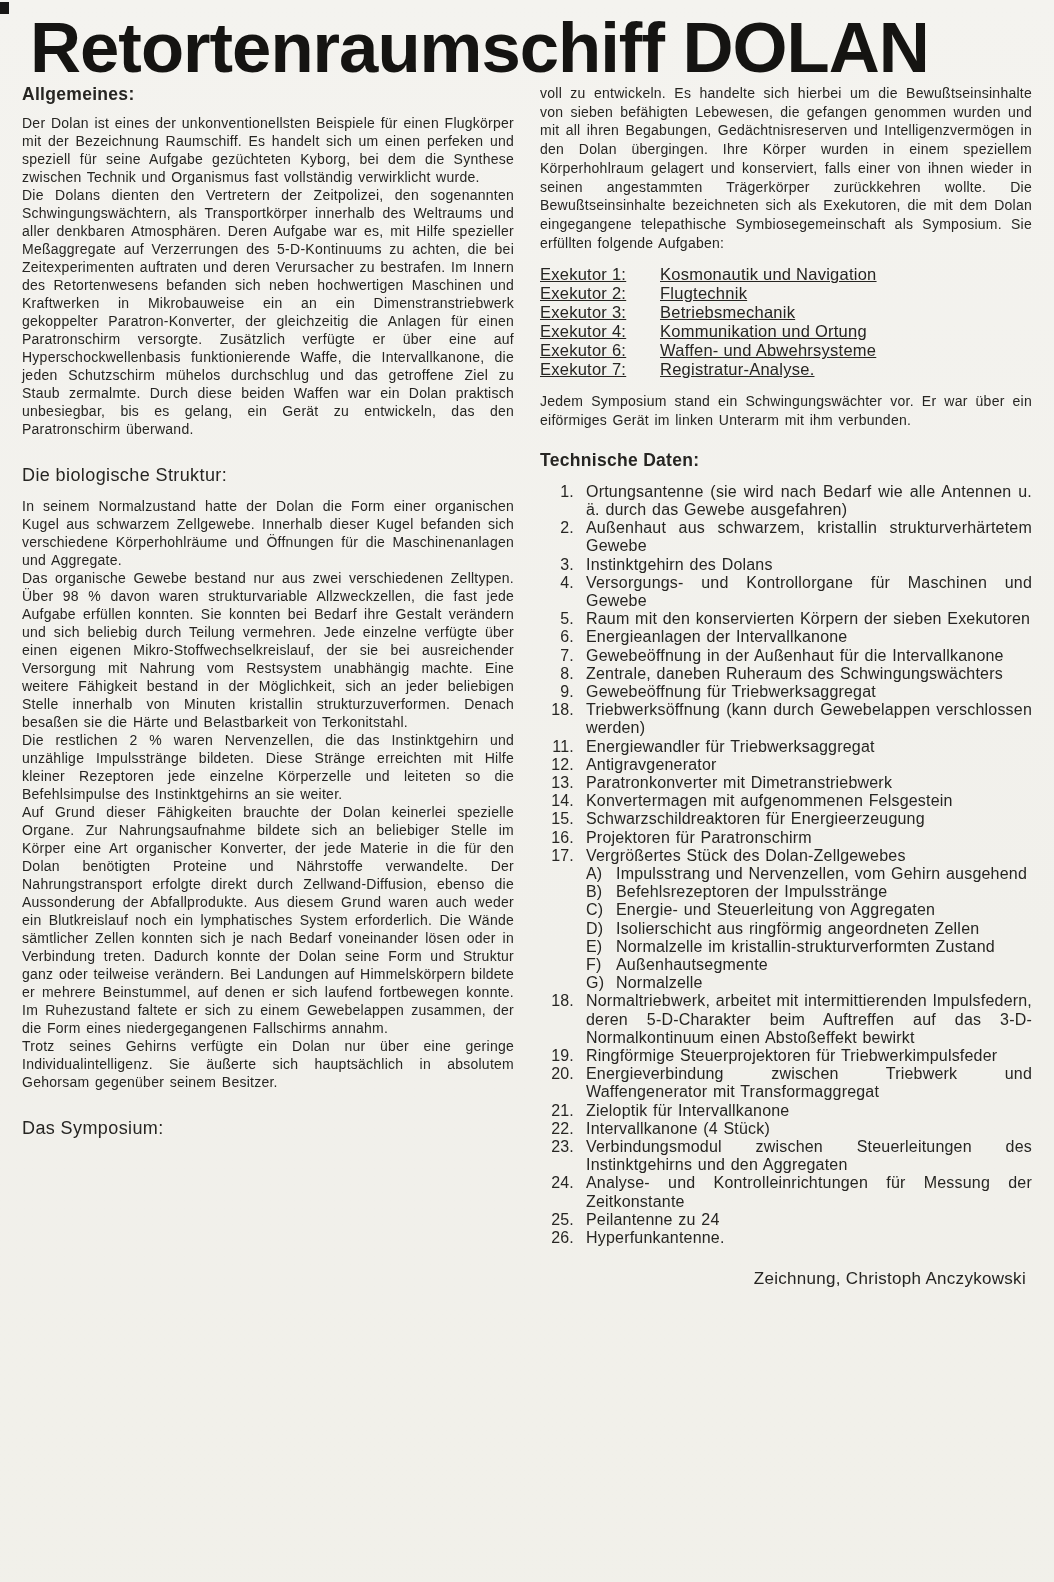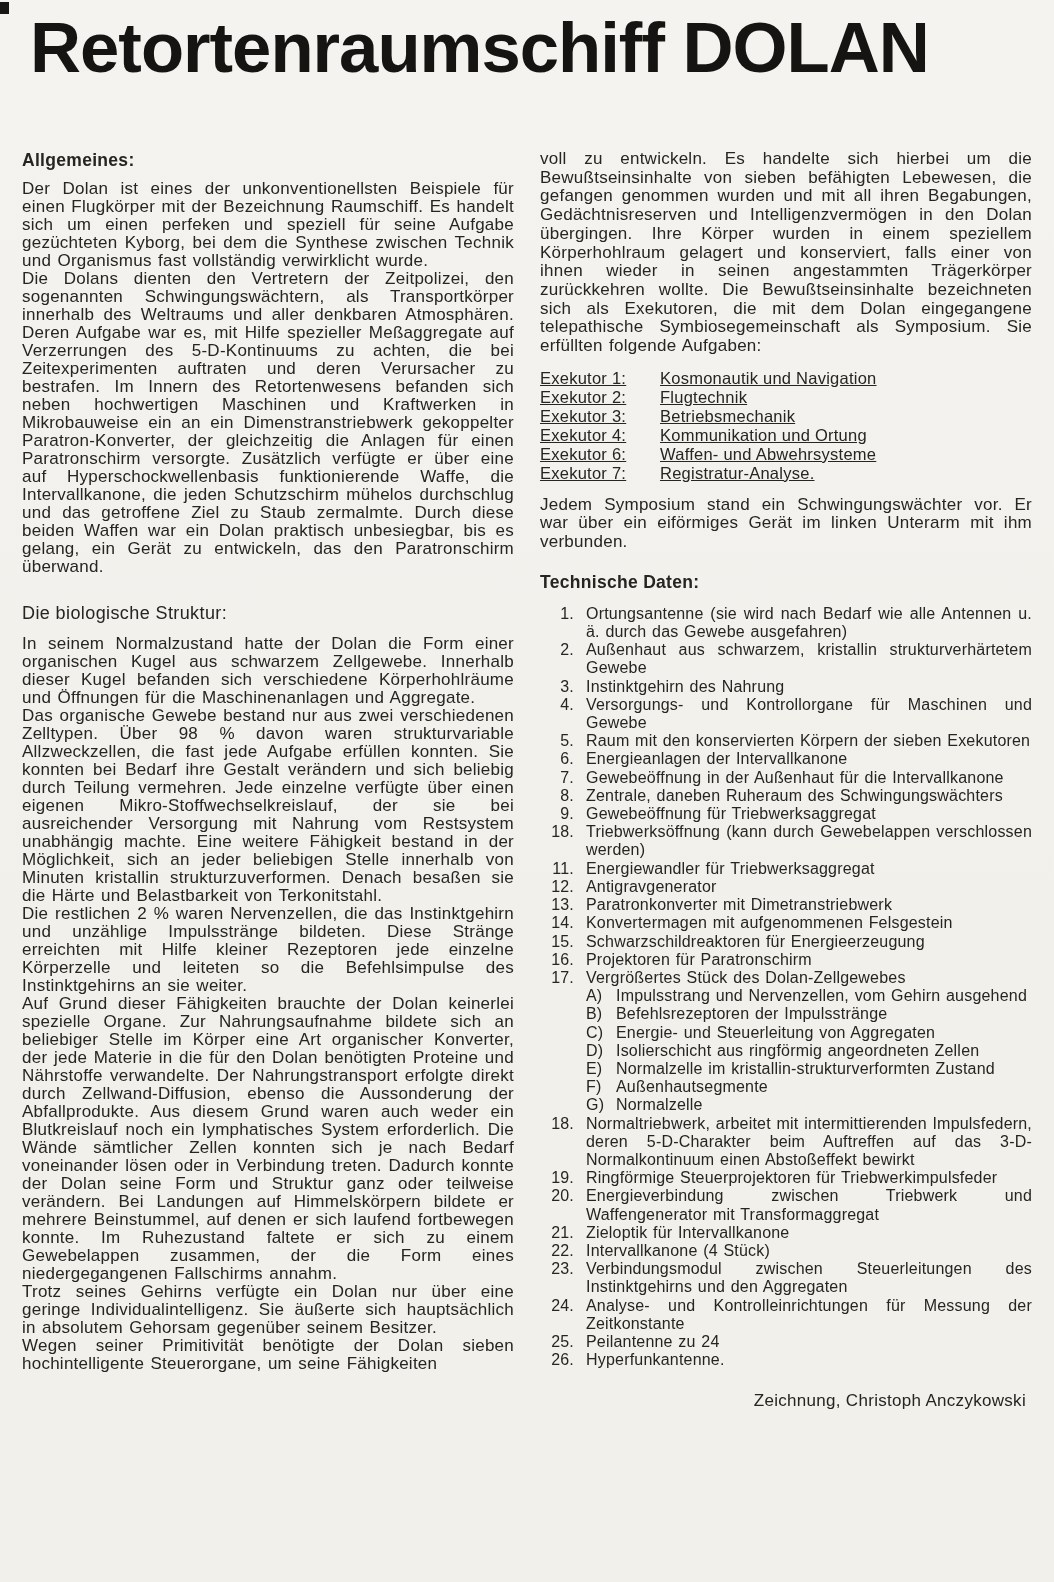--- a/index.html
+++ b/index.html
@@ -32,29 +32,28 @@
     letter-spacing: -1px;
     color: #151412;
     white-space: nowrap;
     transform: scaleX(1.01);
     transform-origin: left center;
   }
   .cols {
     display: flex;
     gap: 26px;
     padding: 0 22px;
-    margin-top: 66px;
     align-items: flex-start;
   }
   .col { width: 492px; box-sizing: border-box; }
 
   
   .para {
     margin: 0;
-    font-size: 17px;
+    font-size: 14px;
     line-height: 18.9px;
     letter-spacing: 0.25px;
     word-spacing: 1.4px;
     text-align: justify;
     hyphens: auto;
     -webkit-hyphens: auto;
   }
   .col.left .para { line-height: 18px; }
   .heading-bold {
     margin: 0 0 9px 0;
@@ -130,21 +129,21 @@
     <div class="col left" id="left-col">
         <h2 class="heading-bold">Allgemeines:</h2>
         <p class="para" lang="de">Der Dolan ist eines der unkonventionellsten Beispiele für einen Flugkörper mit der Bezeichnung Raumschiff. Es handelt sich um einen perfeken und speziell für seine Aufgabe gezüchteten Kyborg, bei dem die Synthese zwischen Technik und Organismus fast vollständig verwirklicht wurde.</p>
         <p class="para" lang="de">Die Dolans dienten den Vertretern der Zeitpolizei, den sogenannten Schwingungswächtern, als Transportkörper innerhalb des Weltraums und aller denkbaren Atmosphären. Deren Aufgabe war es, mit Hilfe spezieller Meßaggregate auf Verzerrungen des 5-D-Kontinuums zu achten, die bei Zeitexperimenten auftraten und deren Verursacher zu bestrafen. Im Innern des Retortenwesens befanden sich neben hochwertigen Maschinen und Kraftwerken in Mikrobauweise ein an ein Dimenstranstriebwerk gekoppelter Paratron-Konverter, der gleichzeitig die Anlagen für einen Paratronschirm versorgte. Zusätzlich verfügte er über eine auf Hyperschockwellenbasis funktionierende Waffe, die Intervallkanone, die jeden Schutzschirm mühelos durchschlug und das getroffene Ziel zu Staub zermalmte. Durch diese beiden Waffen war ein Dolan praktisch unbesiegbar, bis es gelang, ein Gerät zu entwickeln, das den Paratronschirm überwand.</p>
         <h2 class="heading">Die biologische Struktur:</h2>
         <p class="para" lang="de">In seinem Normalzustand hatte der Dolan die Form einer organischen Kugel aus schwarzem Zellgewebe. Innerhalb dieser Kugel befanden sich verschiedene Körperhohlräume und Öffnungen für die Maschinenanlagen und Aggregate.</p>
         <p class="para" lang="de">Das organische Gewebe bestand nur aus zwei verschiedenen Zelltypen. Über 98 % davon waren strukturvariable Allzweckzellen, die fast jede Aufgabe erfüllen konnten. Sie konnten bei Bedarf ihre Gestalt verändern und sich beliebig durch Teilung vermehren. Jede einzelne verfügte über einen eigenen Mikro-Stoffwechselkreislauf, der sie bei ausreichender Versorgung mit Nahrung vom Restsystem unabhängig machte. Eine weitere Fähigkeit bestand in der Möglichkeit, sich an jeder beliebigen Stelle innerhalb von Minuten kristallin strukturzuverformen. Denach besaßen sie die Härte und Belastbarkeit von Terkonitstahl.</p>
         <p class="para" lang="de">Die restlichen 2 % waren Nervenzellen, die das Instinktgehirn und unzählige Impulsstränge bildeten. Diese Stränge erreichten mit Hilfe kleiner Rezeptoren jede einzelne Körperzelle und leiteten so die Befehlsimpulse des Instinktgehirns an sie weiter.</p>
         <p class="para" lang="de">Auf Grund dieser Fähigkeiten brauchte der Dolan keinerlei spezielle Organe. Zur Nahrungsaufnahme bildete sich an beliebiger Stelle im Körper eine Art organischer Konverter, der jede Materie in die für den Dolan benötigten Proteine und Nährstoffe verwandelte. Der Nahrungstransport erfolgte direkt durch Zellwand-Diffusion, ebenso die Aussonderung der Abfallprodukte. Aus diesem Grund waren auch weder ein Blutkreislauf noch ein lymphatisches System erforderlich. Die Wände sämtlicher Zellen konnten sich je nach Bedarf voneinander lösen oder in Verbindung treten. Dadurch konnte der Dolan seine Form und Struktur ganz oder teilweise verändern. Bei Landungen auf Himmelskörpern bildete er mehrere Beinstummel, auf denen er sich laufend fortbewegen konnte. Im Ruhezustand faltete er sich zu einem Gewebelappen zusammen, der die Form eines niedergegangenen Fallschirms annahm.</p>
         <p class="para" lang="de">Trotz seines Gehirns verfügte ein Dolan nur über eine geringe Individualintelligenz. Sie äußerte sich hauptsächlich in absolutem Gehorsam gegenüber seinem Besitzer.</p>
-        <p class="para" lang="de">Wegen seiner Primitivität benötigte der Dolan sieben hochintelligente Steuerorgane, um seine Fähigkeiten</p>
+        <h2 class="heading">Das Symposium:</h2>
       </div>
 
     <div class="col right">
       <p class="para tight" lang="de">voll zu entwickeln. Es handelte sich hierbei um die Bewußtseinsinhalte von sieben befähigten Lebewesen, die gefangen genommen wurden und mit all ihren Begabungen, Gedächtnisreserven und Intelligenzvermögen in den Dolan übergingen. Ihre Körper wurden in einem speziellem Körperhohlraum gelagert und konserviert, falls einer von ihnen wieder in seinen angestammten Trägerkörper zurückkehren wollte. Die Bewußtseinsinhalte bezeichneten sich als Exekutoren, die mit dem Dolan eingegangene telepathische Symbiosegemeinschaft als Symposium. Sie erfüllten folgende Aufgaben:</p>
 
       <div class="exek" id="exek-list">
           <div class="exek-row">
             <span class="exek-label">Exekutor 1:</span>
             <span class="exek-role">Kosmonautik und Navigation</span>
           </div>
@@ -178,21 +177,21 @@
           <div class="ti">
             <span class="num">1.</span>
             <div class="txt" lang="de">Ortungsantenne (sie wird nach Bedarf wie alle Antennen u. ä. durch das Gewebe ausgefahren)</div>
           </div>
           <div class="ti">
             <span class="num">2.</span>
             <div class="txt" lang="de">Außenhaut aus schwarzem, kristallin strukturverhärtetem Gewebe</div>
           </div>
           <div class="ti">
             <span class="num">3.</span>
-            <div class="txt" lang="de">Instinktgehirn des Nahrung</div>
+            <div class="txt" lang="de">Instinktgehirn des Dolans</div>
           </div>
           <div class="ti">
             <span class="num">4.</span>
             <div class="txt" lang="de">Versorgungs- und Kontrollorgane für Maschinen und Gewebe</div>
           </div>
           <div class="ti">
             <span class="num">5.</span>
             <div class="txt" lang="de">Raum mit den konservierten Körpern der sieben Exekutoren</div>
           </div>
           <div class="ti">

